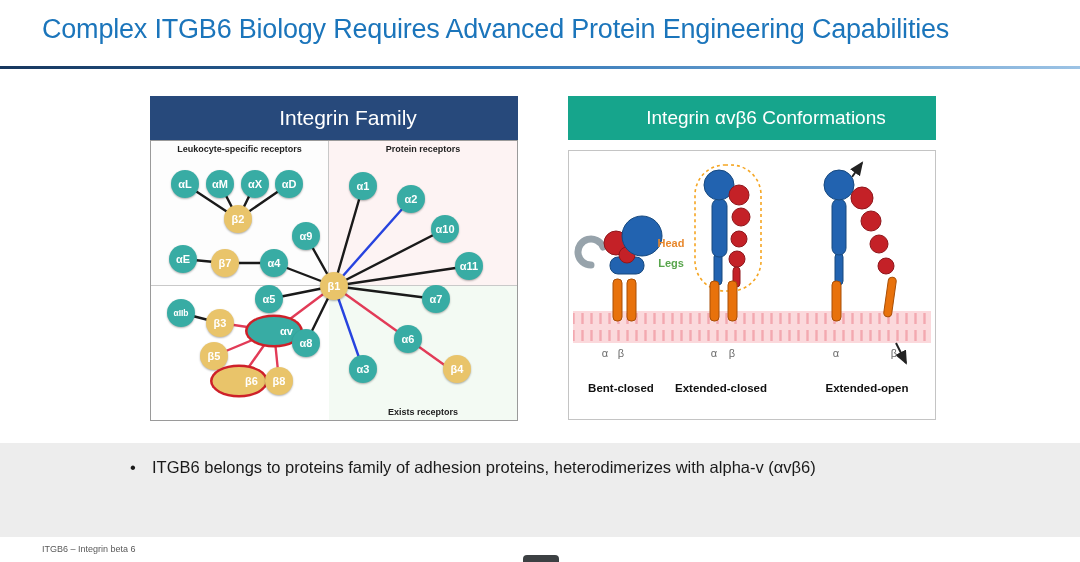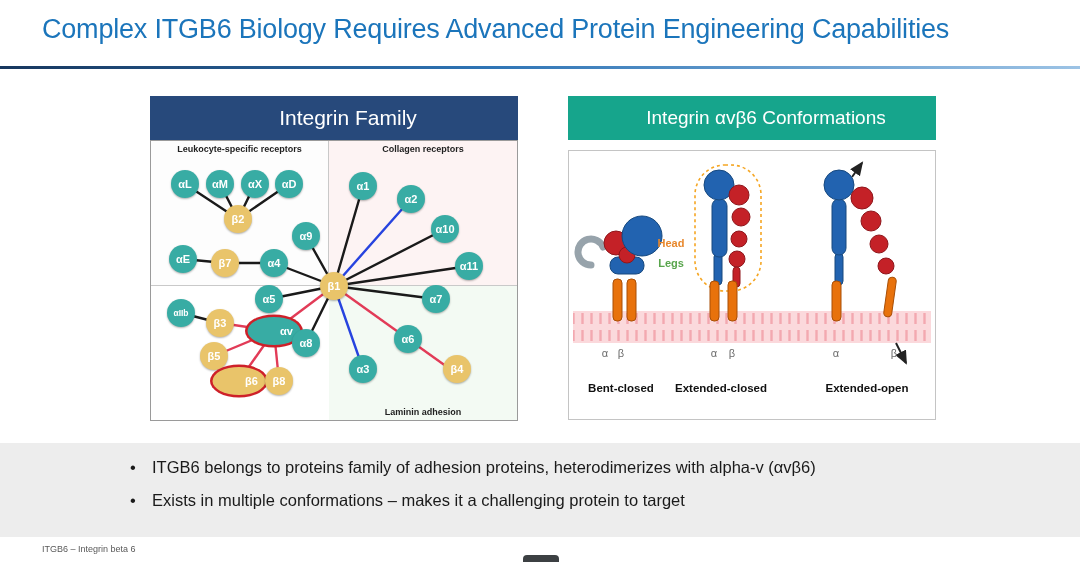--- a/index.html
+++ b/index.html
@@ -90,24 +90,24 @@
 
 <section class="panel family-panel">
   <header class="panel-header family-header">
     <span>Integrin Family</span>
   </header>
   <div class="family-diagram">
     <div class="quad tl">
       <span class="quad-label top">Leukocyte-specific receptors</span>
     </div>
     <div class="quad tr">
-      <span class="quad-label top">Collagen receptors</span>
+      <span class="quad-label top">Protein receptors</span>
     </div>
     <div class="quad br">
-      <span class="quad-label bottom">Laminin adhesion</span>
+      <span class="quad-label bottom">Exists receptors</span>
     </div>
 
     <svg class="edges" width="366" height="279" viewBox="0 0 366 279">
       <g stroke="#1a1a1a" stroke-width="2.4" stroke-linecap="round">
         <line x1="87" y1="78" x2="34" y2="43"></line>
         <line x1="87" y1="78" x2="69" y2="43"></line>
         <line x1="87" y1="78" x2="104" y2="43"></line>
         <line x1="87" y1="78" x2="138" y2="43"></line>
         <line x1="74" y1="122" x2="32" y2="118"></line>
         <line x1="74" y1="122" x2="123" y2="122"></line>
@@ -237,20 +237,16 @@
       <text x="298" y="241" class="t-state">Extended-open</text>
     </svg>
   </div>
 </section>
 
 <div class="bullets-band">
   <div class="bullet-row">
     <span class="bullet-dot"></span>
     <span>ITGB6 belongs to proteins family of adhesion proteins, heterodimerizes with alpha-v (αvβ6)</span>
   </div>
-  <div class="bullet-row">
-    <span class="bullet-dot"></span>
-    <span>Exists in multiple conformations – makes it a challenging protein to target</span>
-  </div>
 </div>
 
 <div class="slide-footer">ITGB6 – Integrin beta 6</div>
 <div class="bottom-notch"></div>
 
 </body></html>

